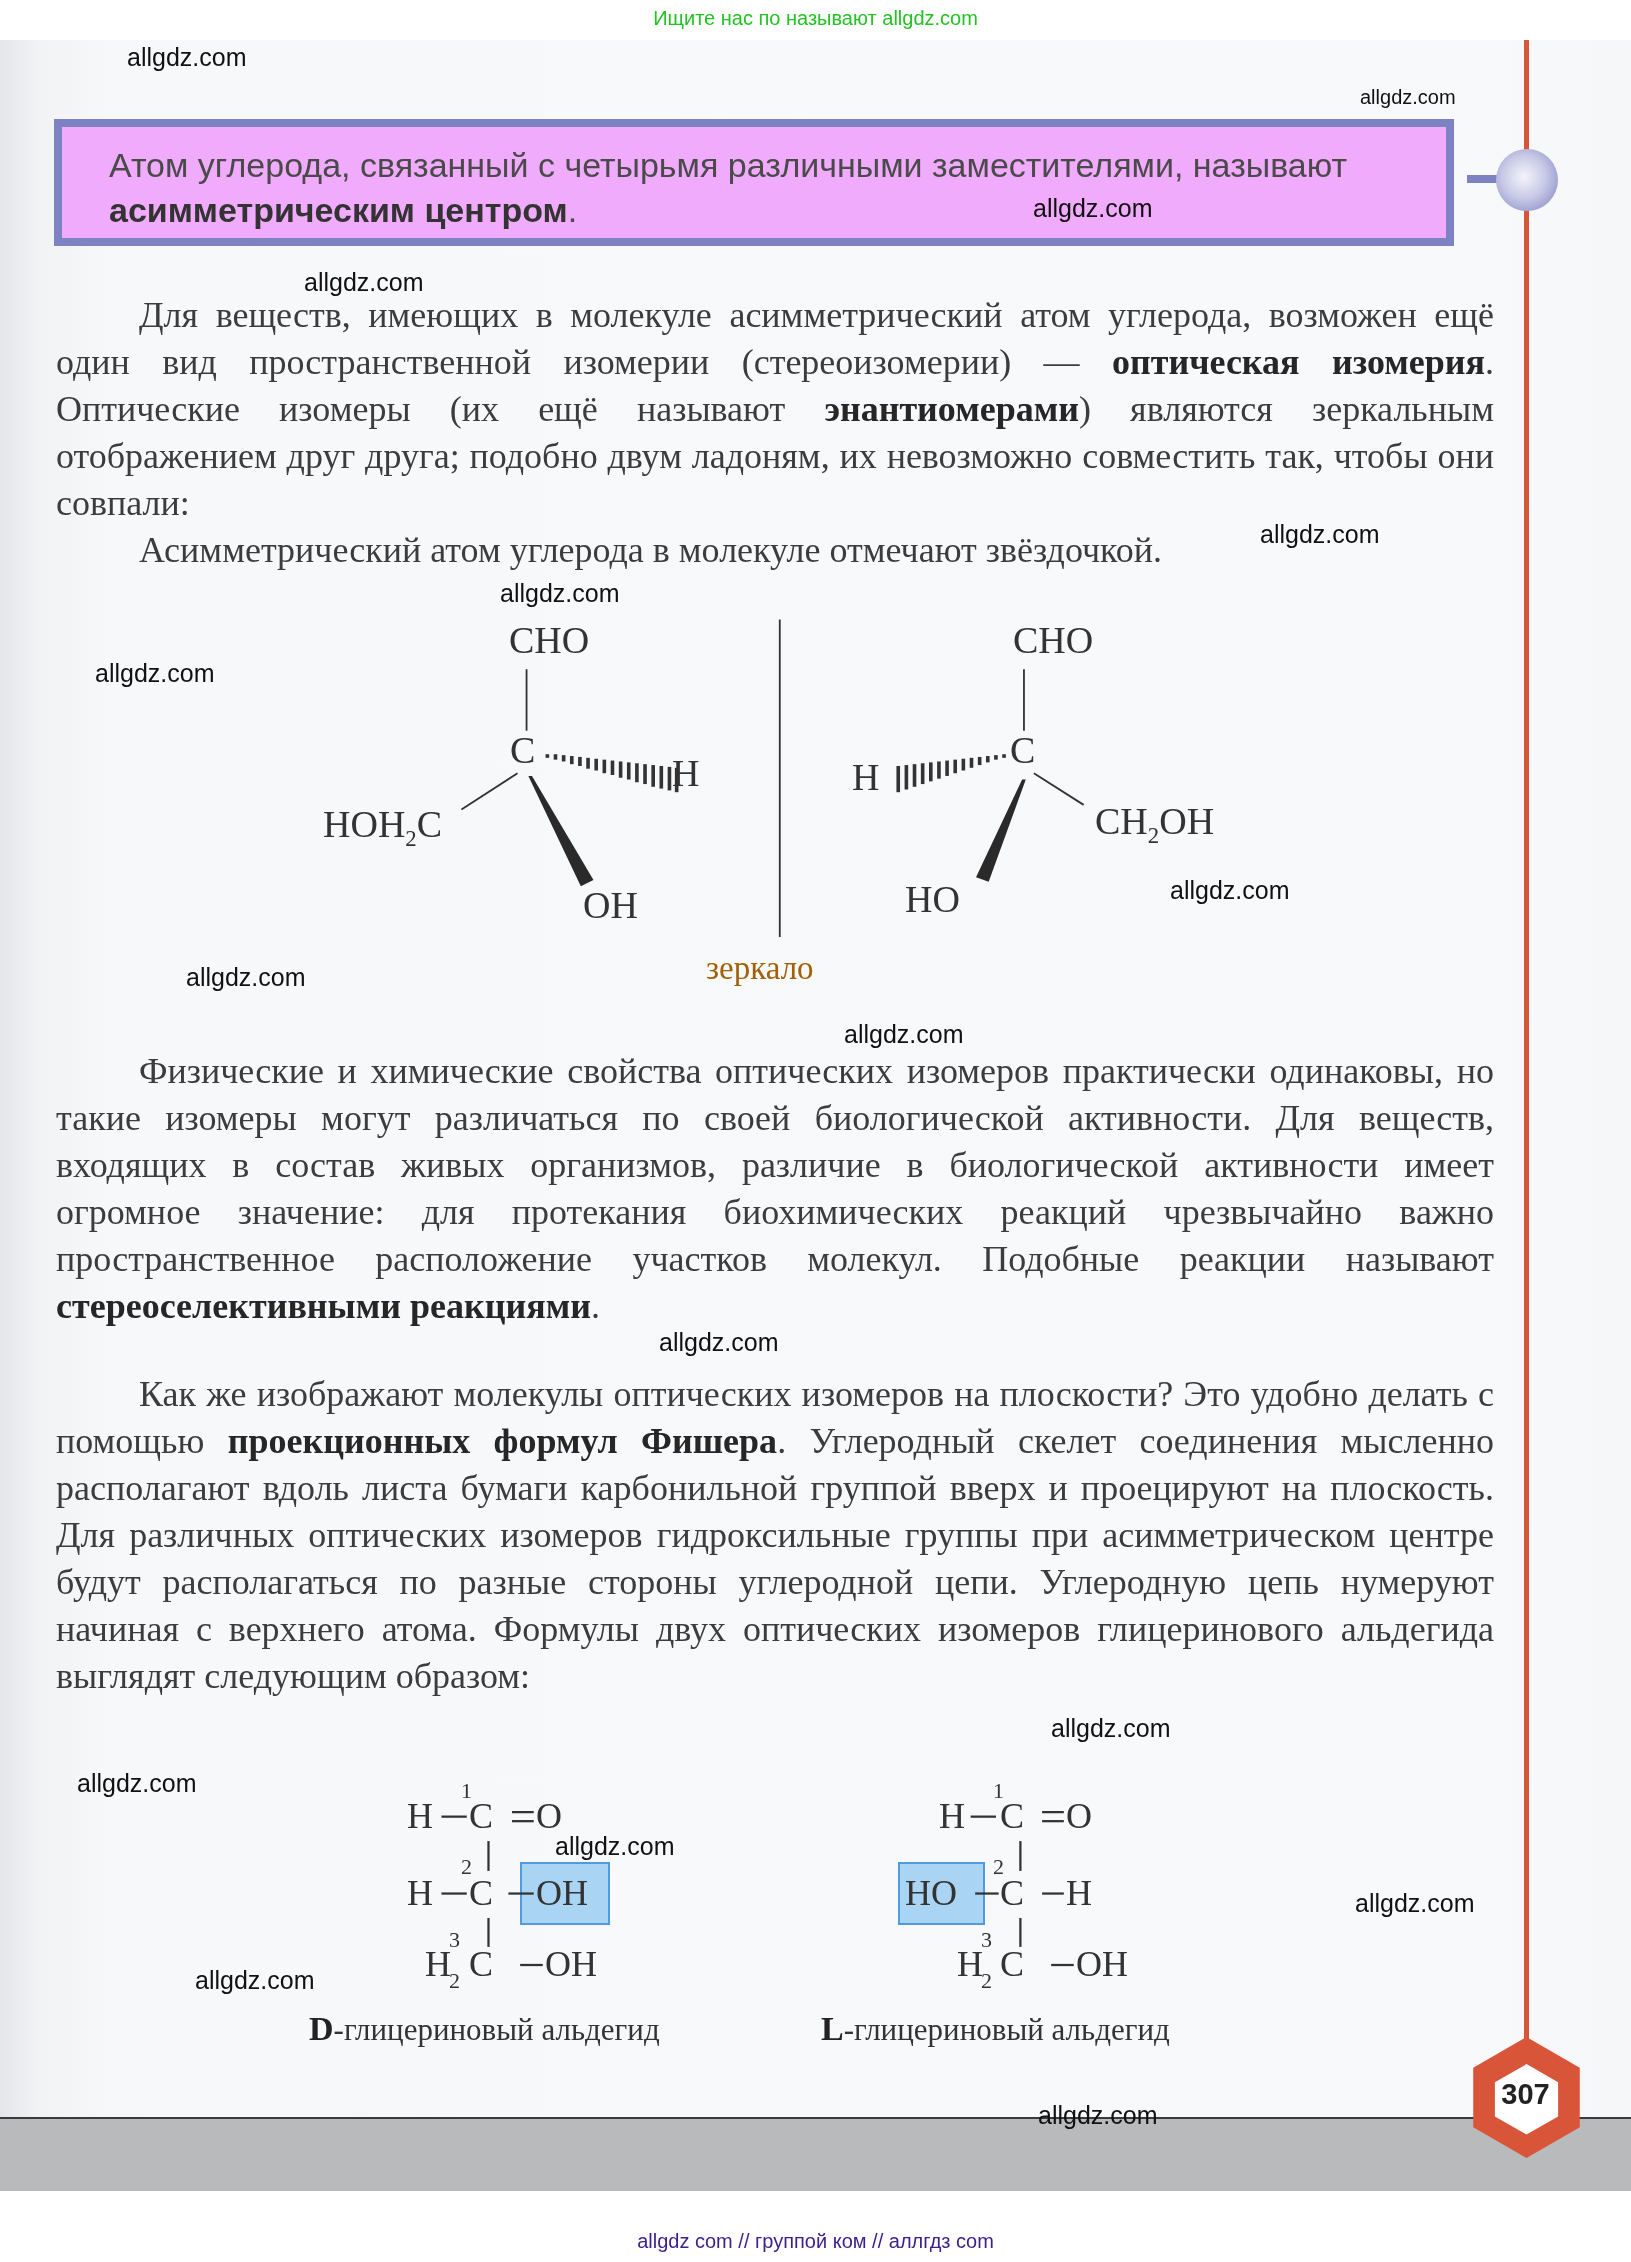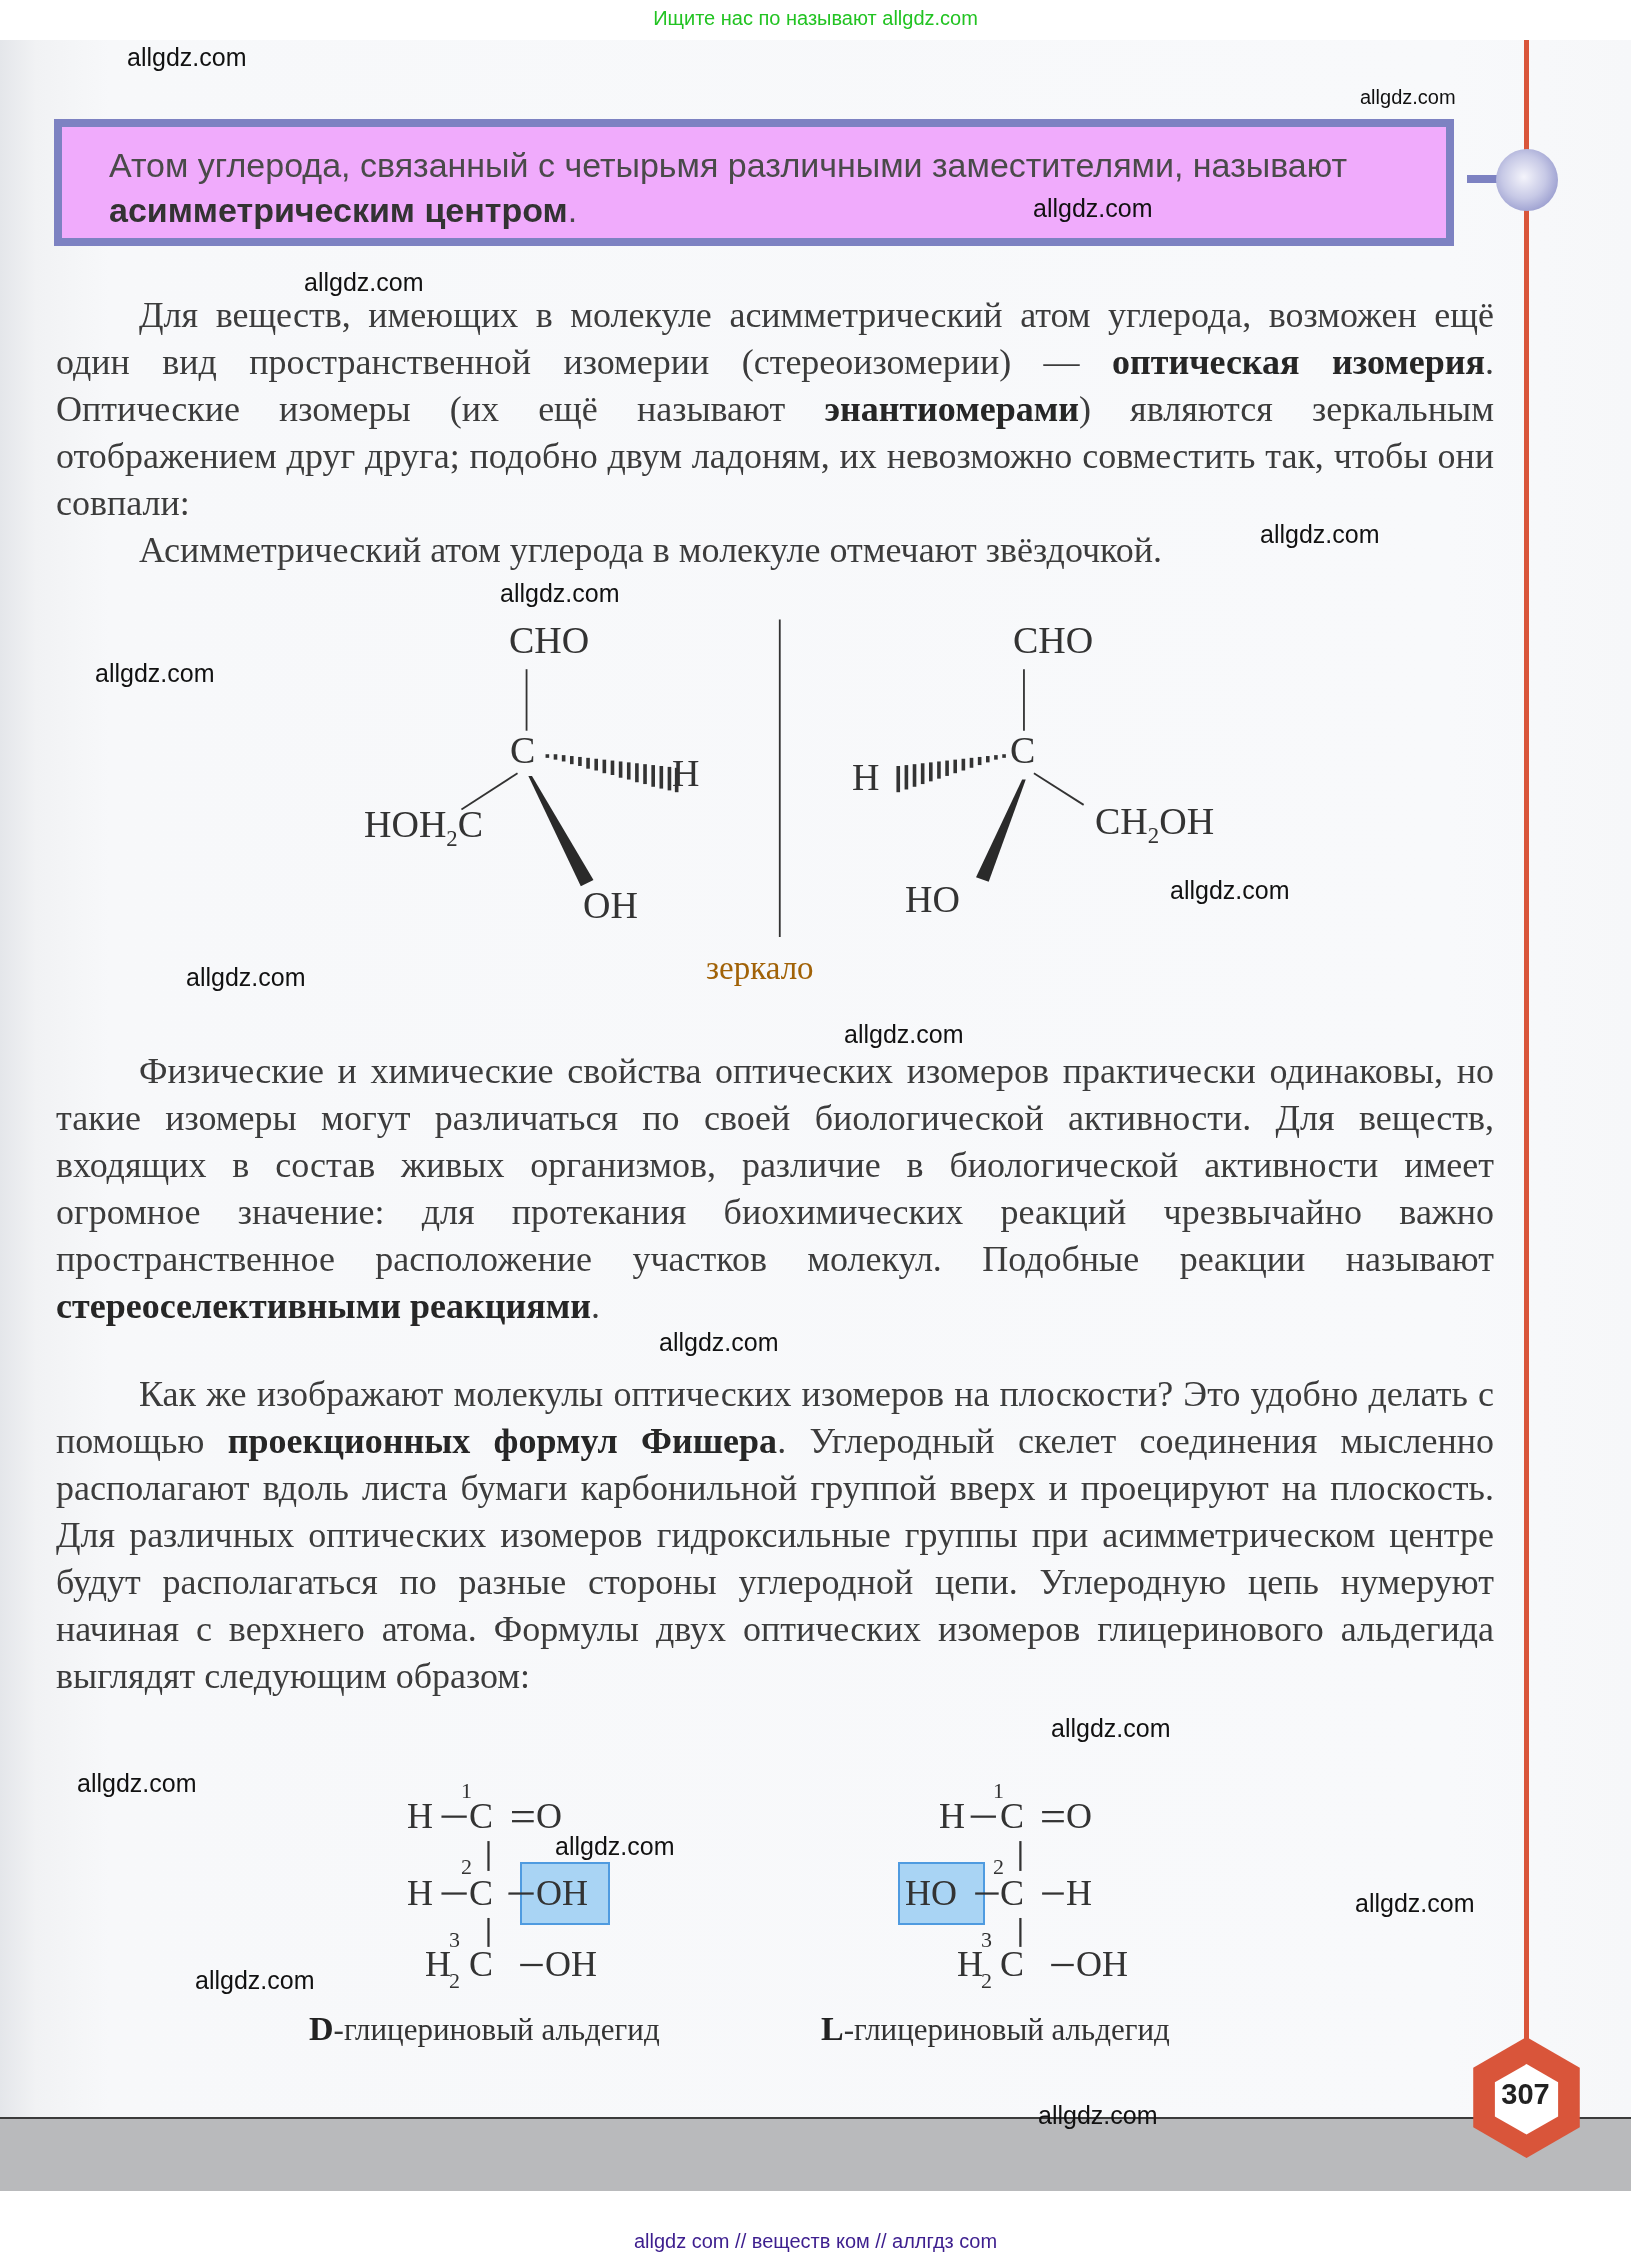--- a/index.html
+++ b/index.html
@@ -136,21 +136,21 @@
       <line x1="1011" y1="845" x2="1011" y2="870"></line>
       <line x1="1002" y1="846" x2="1002" y2="873"></line>
       <line x1="993" y1="847" x2="993" y2="876"></line>
     </g>
     <polygon points="1130,862 1134,862 1093,975 1079,970" fill="#2a2a2a"></polygon>
   </svg>
 
   <span class="chem" style="left:509px;top:618px;font-size:38px;">CHO</span>
   <span class="chem" style="left:510px;top:728px;font-size:38px;">C</span>
   <span class="chem" style="left:672px;top:751px;font-size:38px;">H</span>
-  <span class="chem" style="left:323px;top:802px;font-size:38px;margin-left:41px;"><span>HOH</span><sub>2</sub><span>C</span></span>
+  <span class="chem" style="left:323px;top:802px;font-size:38px;"><span>HOH</span><sub>2</sub><span>C</span></span>
   <span class="chem" style="left:583px;top:883px;font-size:38px;">OH</span>
 
   <span class="chem" style="left:1013px;top:618px;font-size:38px;">CHO</span>
   <span class="chem" style="left:1010px;top:728px;font-size:38px;">C</span>
   <span class="chem" style="left:852px;top:755px;font-size:38px;">H</span>
   <span class="chem" style="left:1095px;top:799px;font-size:38px;"><span>CH</span><sub>2</sub><span>OH</span></span>
   <span class="chem" style="left:905px;top:877px;font-size:38px;">HO</span>
 
   <span class="mirror-label" style="left:706px;top:950px;">зеркало</span>
 </div>
@@ -241,14 +241,14 @@
 <span class="wm" style="left:186px;top:963px;">allgdz.com</span>
 <span class="wm" style="left:844px;top:1020px;">allgdz.com</span>
 <span class="wm" style="left:659px;top:1328px;">allgdz.com</span>
 <span class="wm" style="left:1051px;top:1714px;">allgdz.com</span>
 <span class="wm" style="left:77px;top:1769px;">allgdz.com</span>
 <span class="wm" style="left:555px;top:1832px;">allgdz.com</span>
 <span class="wm" style="left:1355px;top:1889px;">allgdz.com</span>
 <span class="wm" style="left:195px;top:1966px;">allgdz.com</span>
 <span class="wm" style="left:1038px;top:2101px;">allgdz.com</span>
 
-<div class="bottom-banner">allgdz com  //  веществ ком  //  аллгдз com</div>
+<div class="bottom-banner">allgdz com  //  группой ком  //  аллгдз com</div>
 
 
 </body></html>

